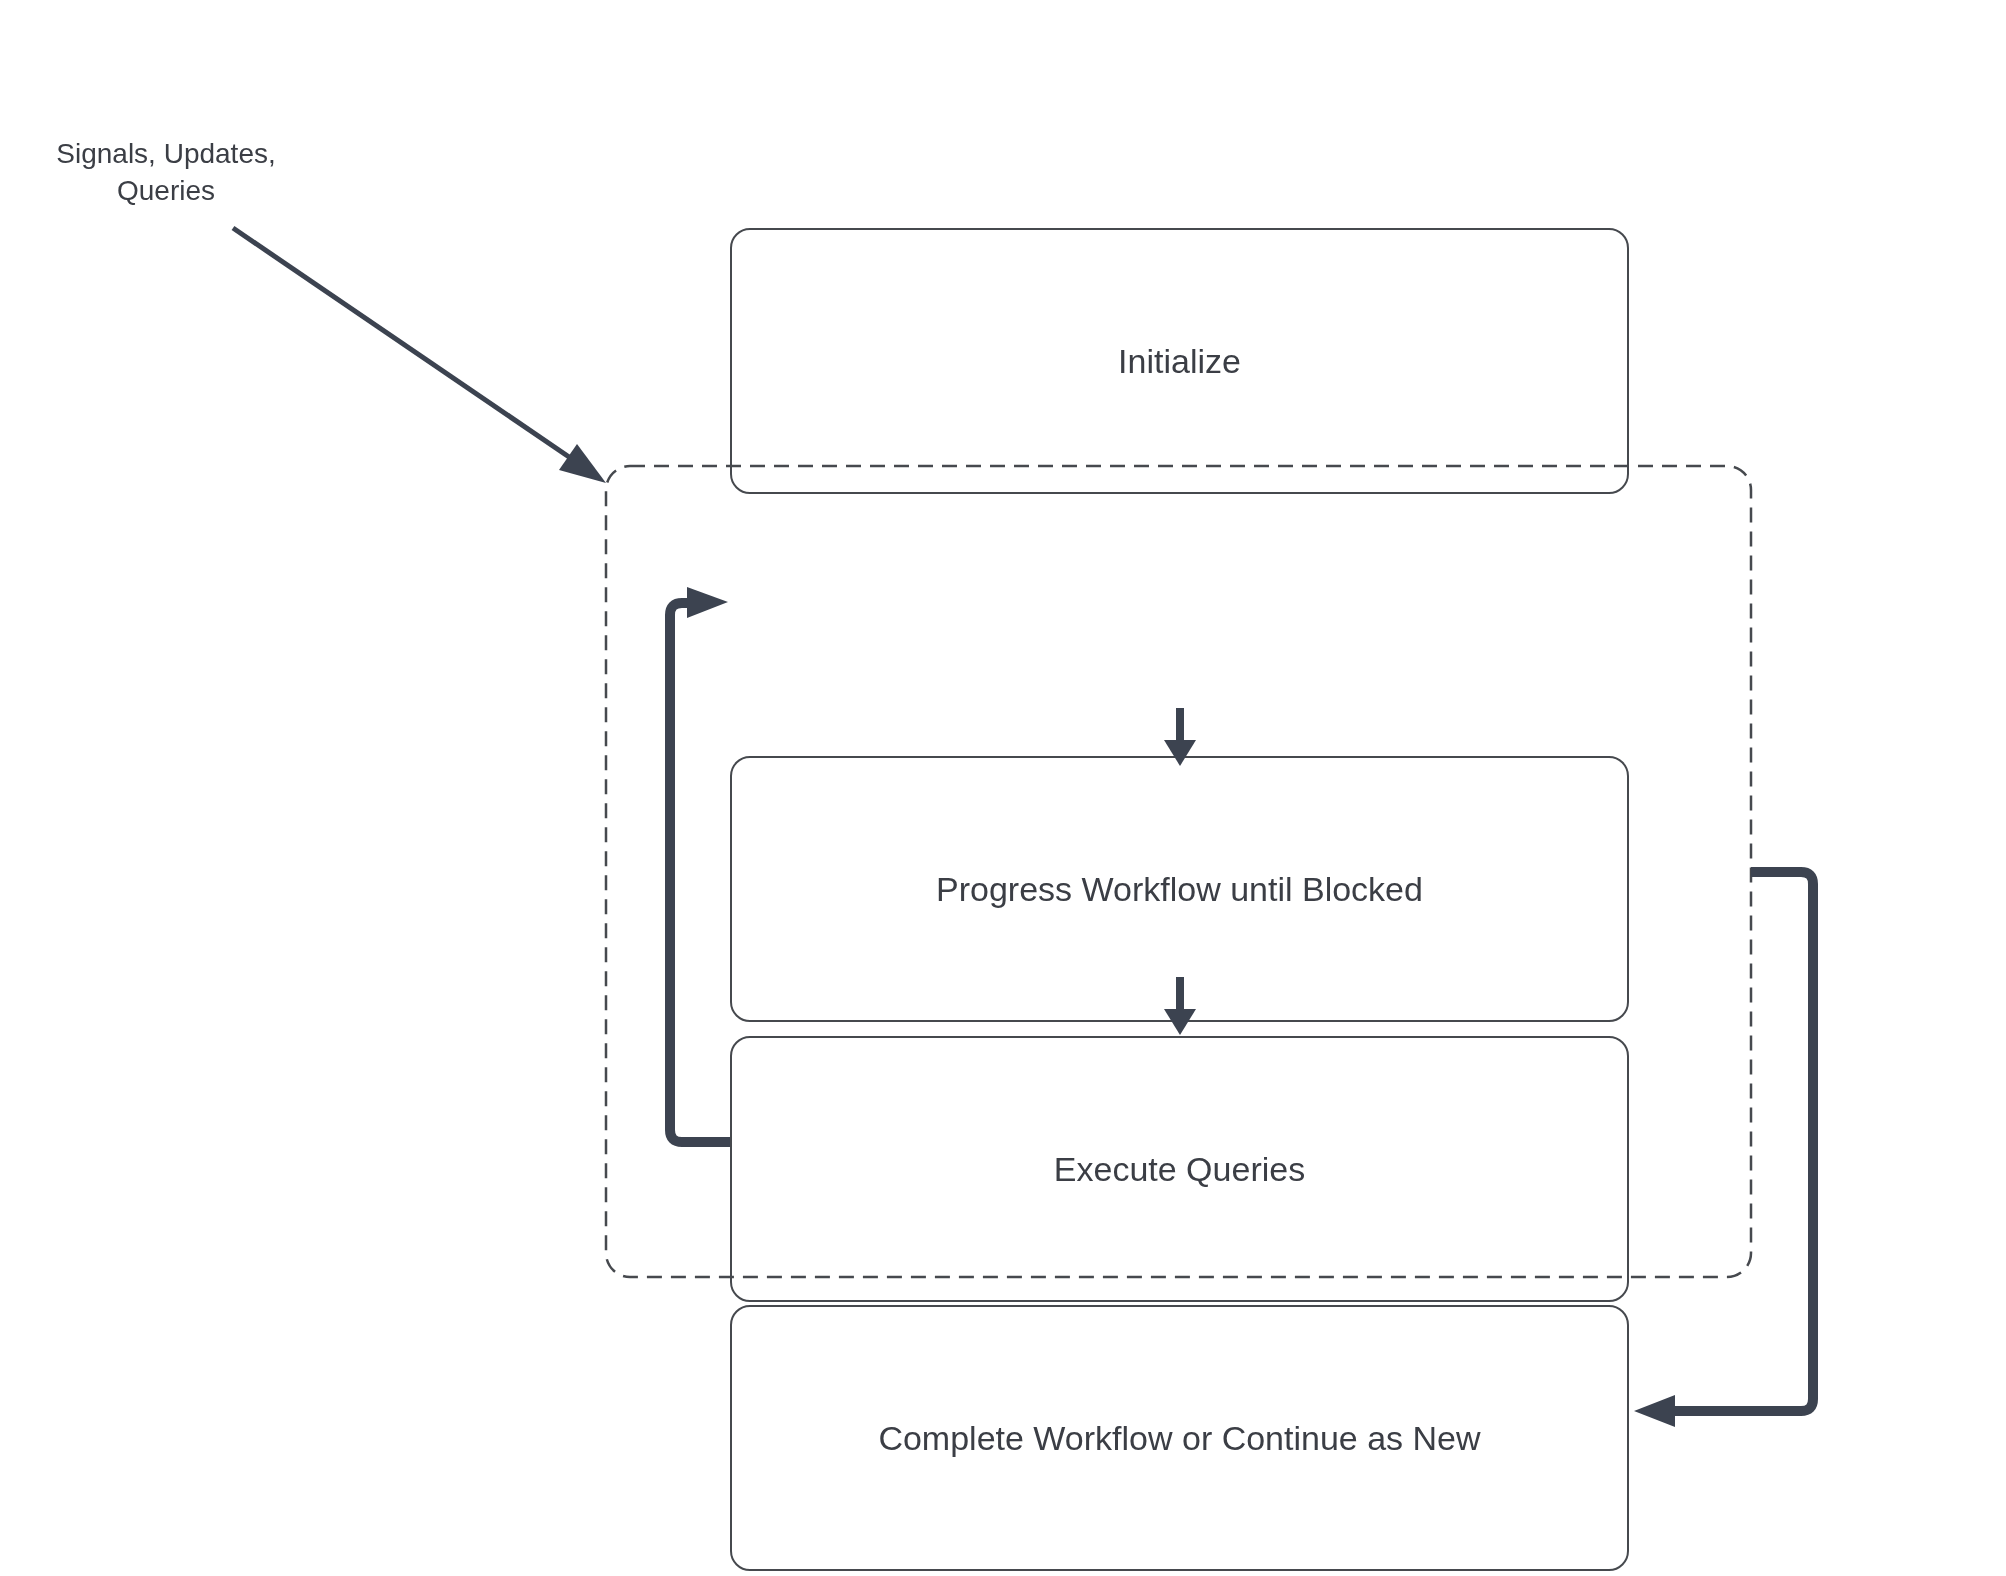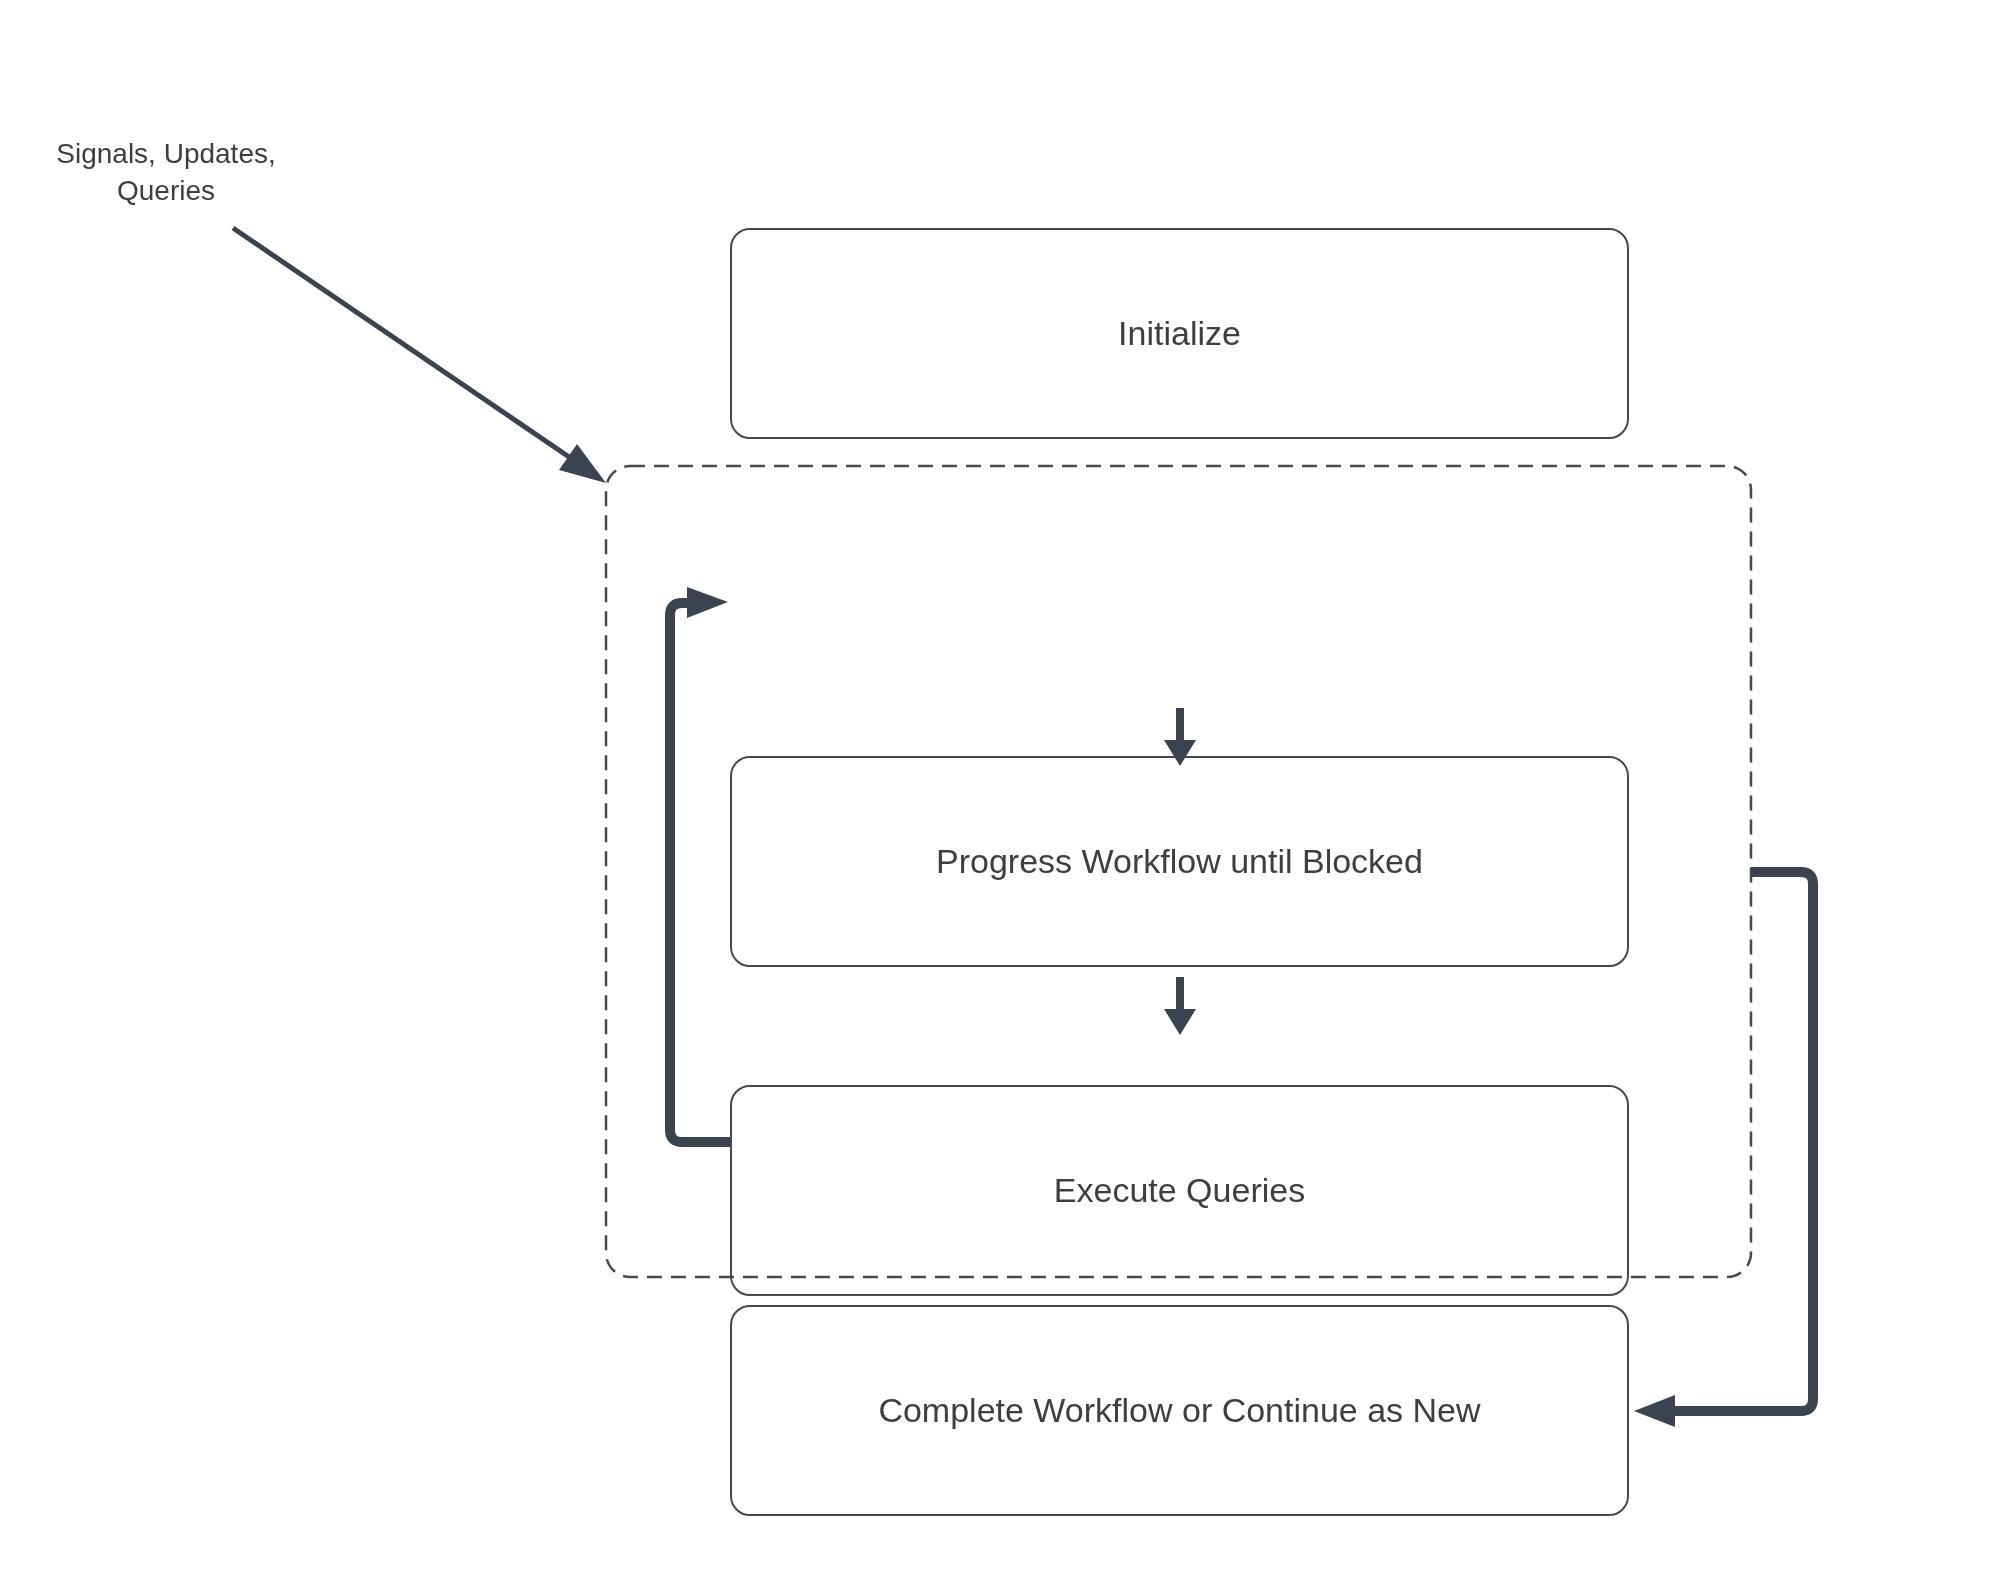--- a/index.html
+++ b/index.html
@@ -28,37 +28,37 @@
   .annotation{
     position:absolute;
     left:10px;top:136px;width:312px;
     text-align:center;
     font-size:28px;
     line-height:1.32;
     color:var(--text);
   }
   .node{
     position:absolute;
-    left:730px;width:899px;height:211px;
+    left:730px;width:899px;height:266px;
     box-sizing:border-box;
     background:var(--bg);
     border:2px solid var(--border);
     border-radius:20px;
     display:flex;align-items:center;justify-content:center;
     text-align:center;
   }
   .node .node-label{
     font-size:34px;
     color:var(--text);
     padding:0 40px;
   }
   .node-initialize{top:228px;}
   .node-progress-signals{top:497px;}
   .node-progress-workflow{top:756px;}
-  .node-execute-queries{top:1085px;justify-content:center;}
+  .node-execute-queries{top:1036px;justify-content:center;}
   .node-complete{top:1305px;}
   svg.overlay{
     position:absolute;left:0;top:0;width:2006px;height:1576px;
     pointer-events:none;
   }
   .stroke-thin{stroke:var(--line);stroke-width:5;fill:none;}
   .stroke-thick{stroke:var(--line);stroke-width:10;fill:none;}
   .dashed-rect{stroke:var(--border);stroke-width:2.5;fill:none;stroke-dasharray:15 9;}
   .fill-head{fill:var(--line);stroke:none;}
   .stem{stroke:var(--line);stroke-width:8;fill:none;}

